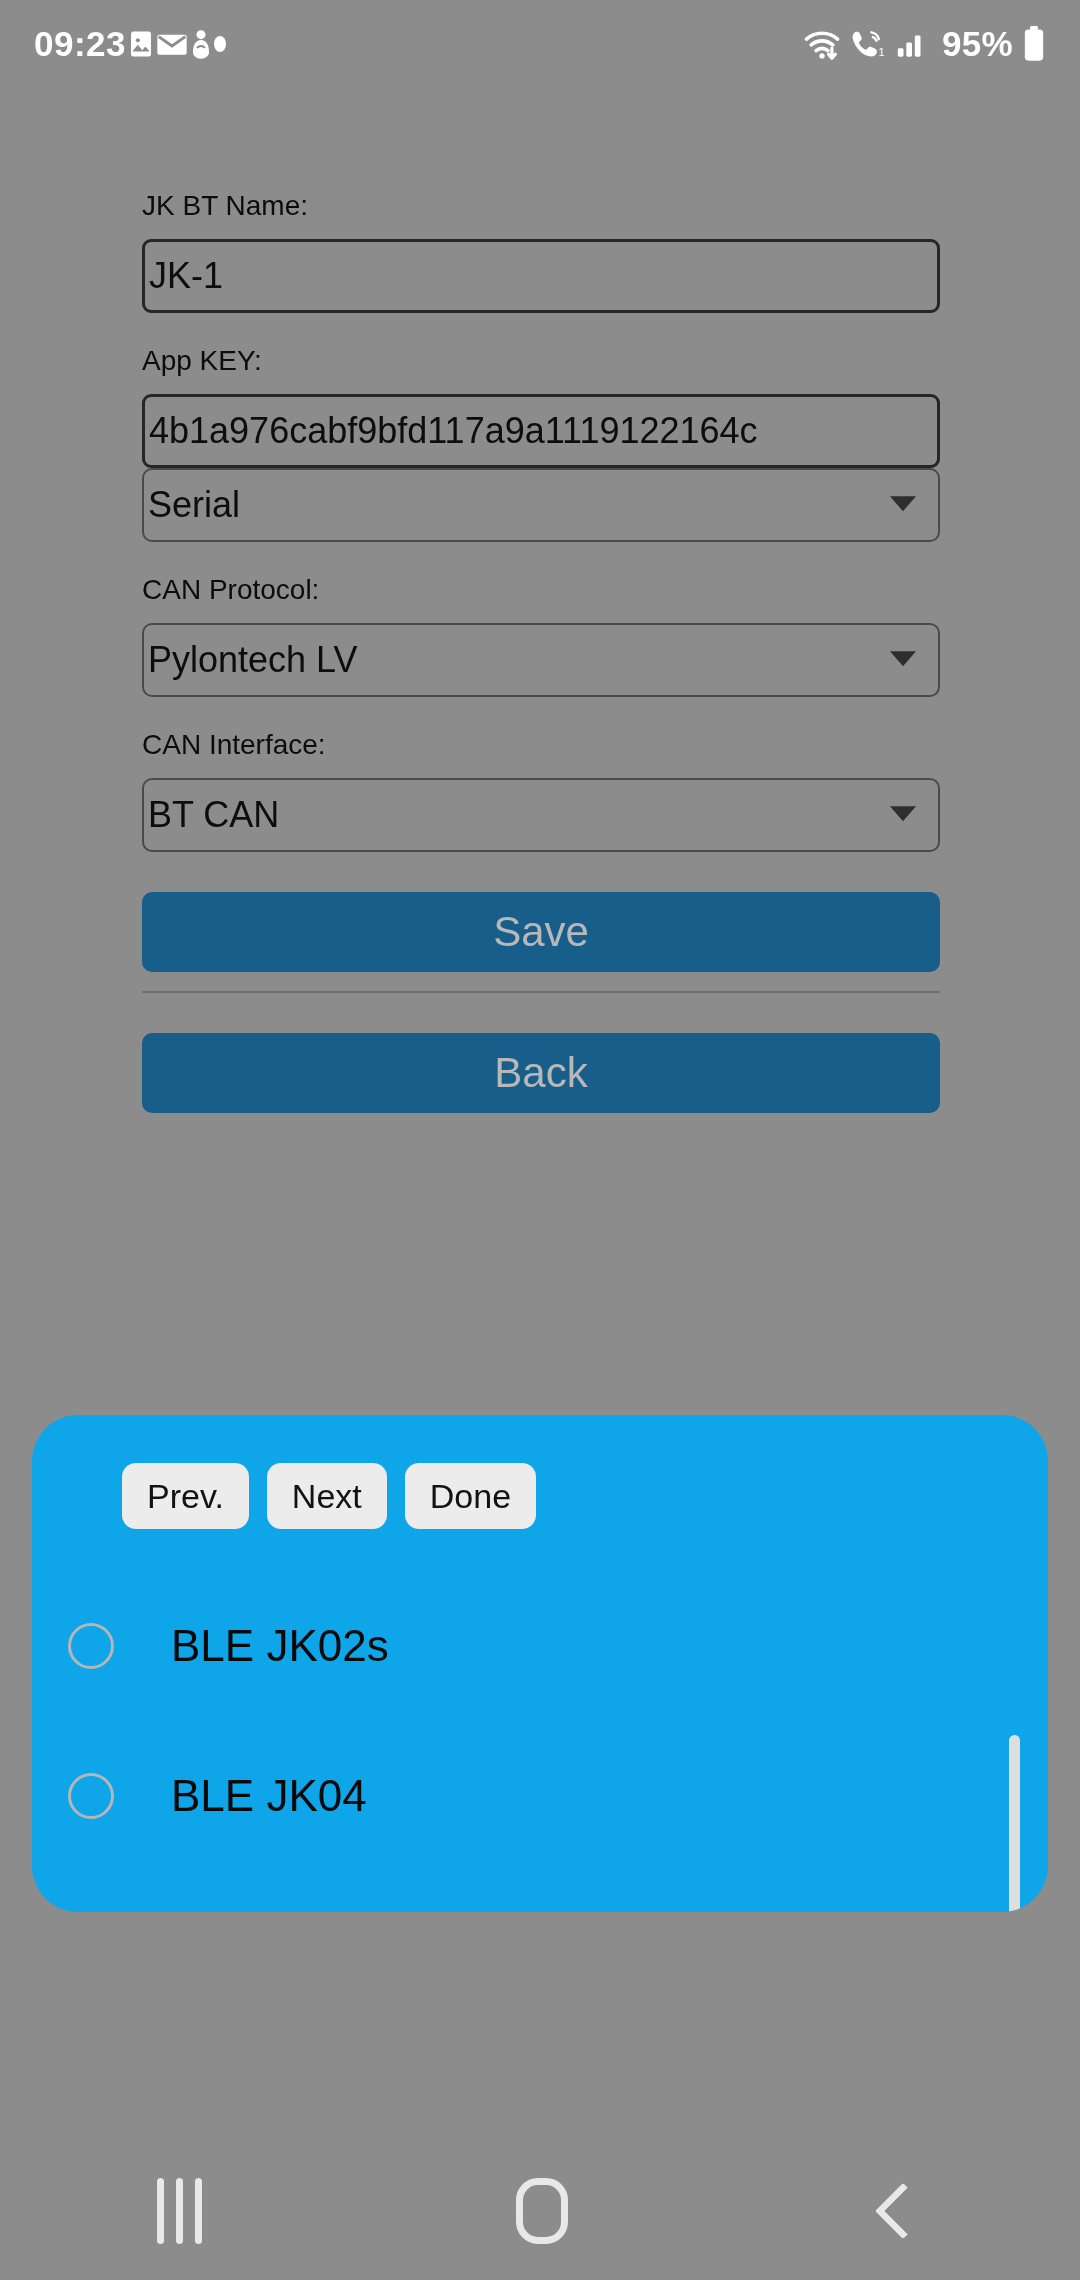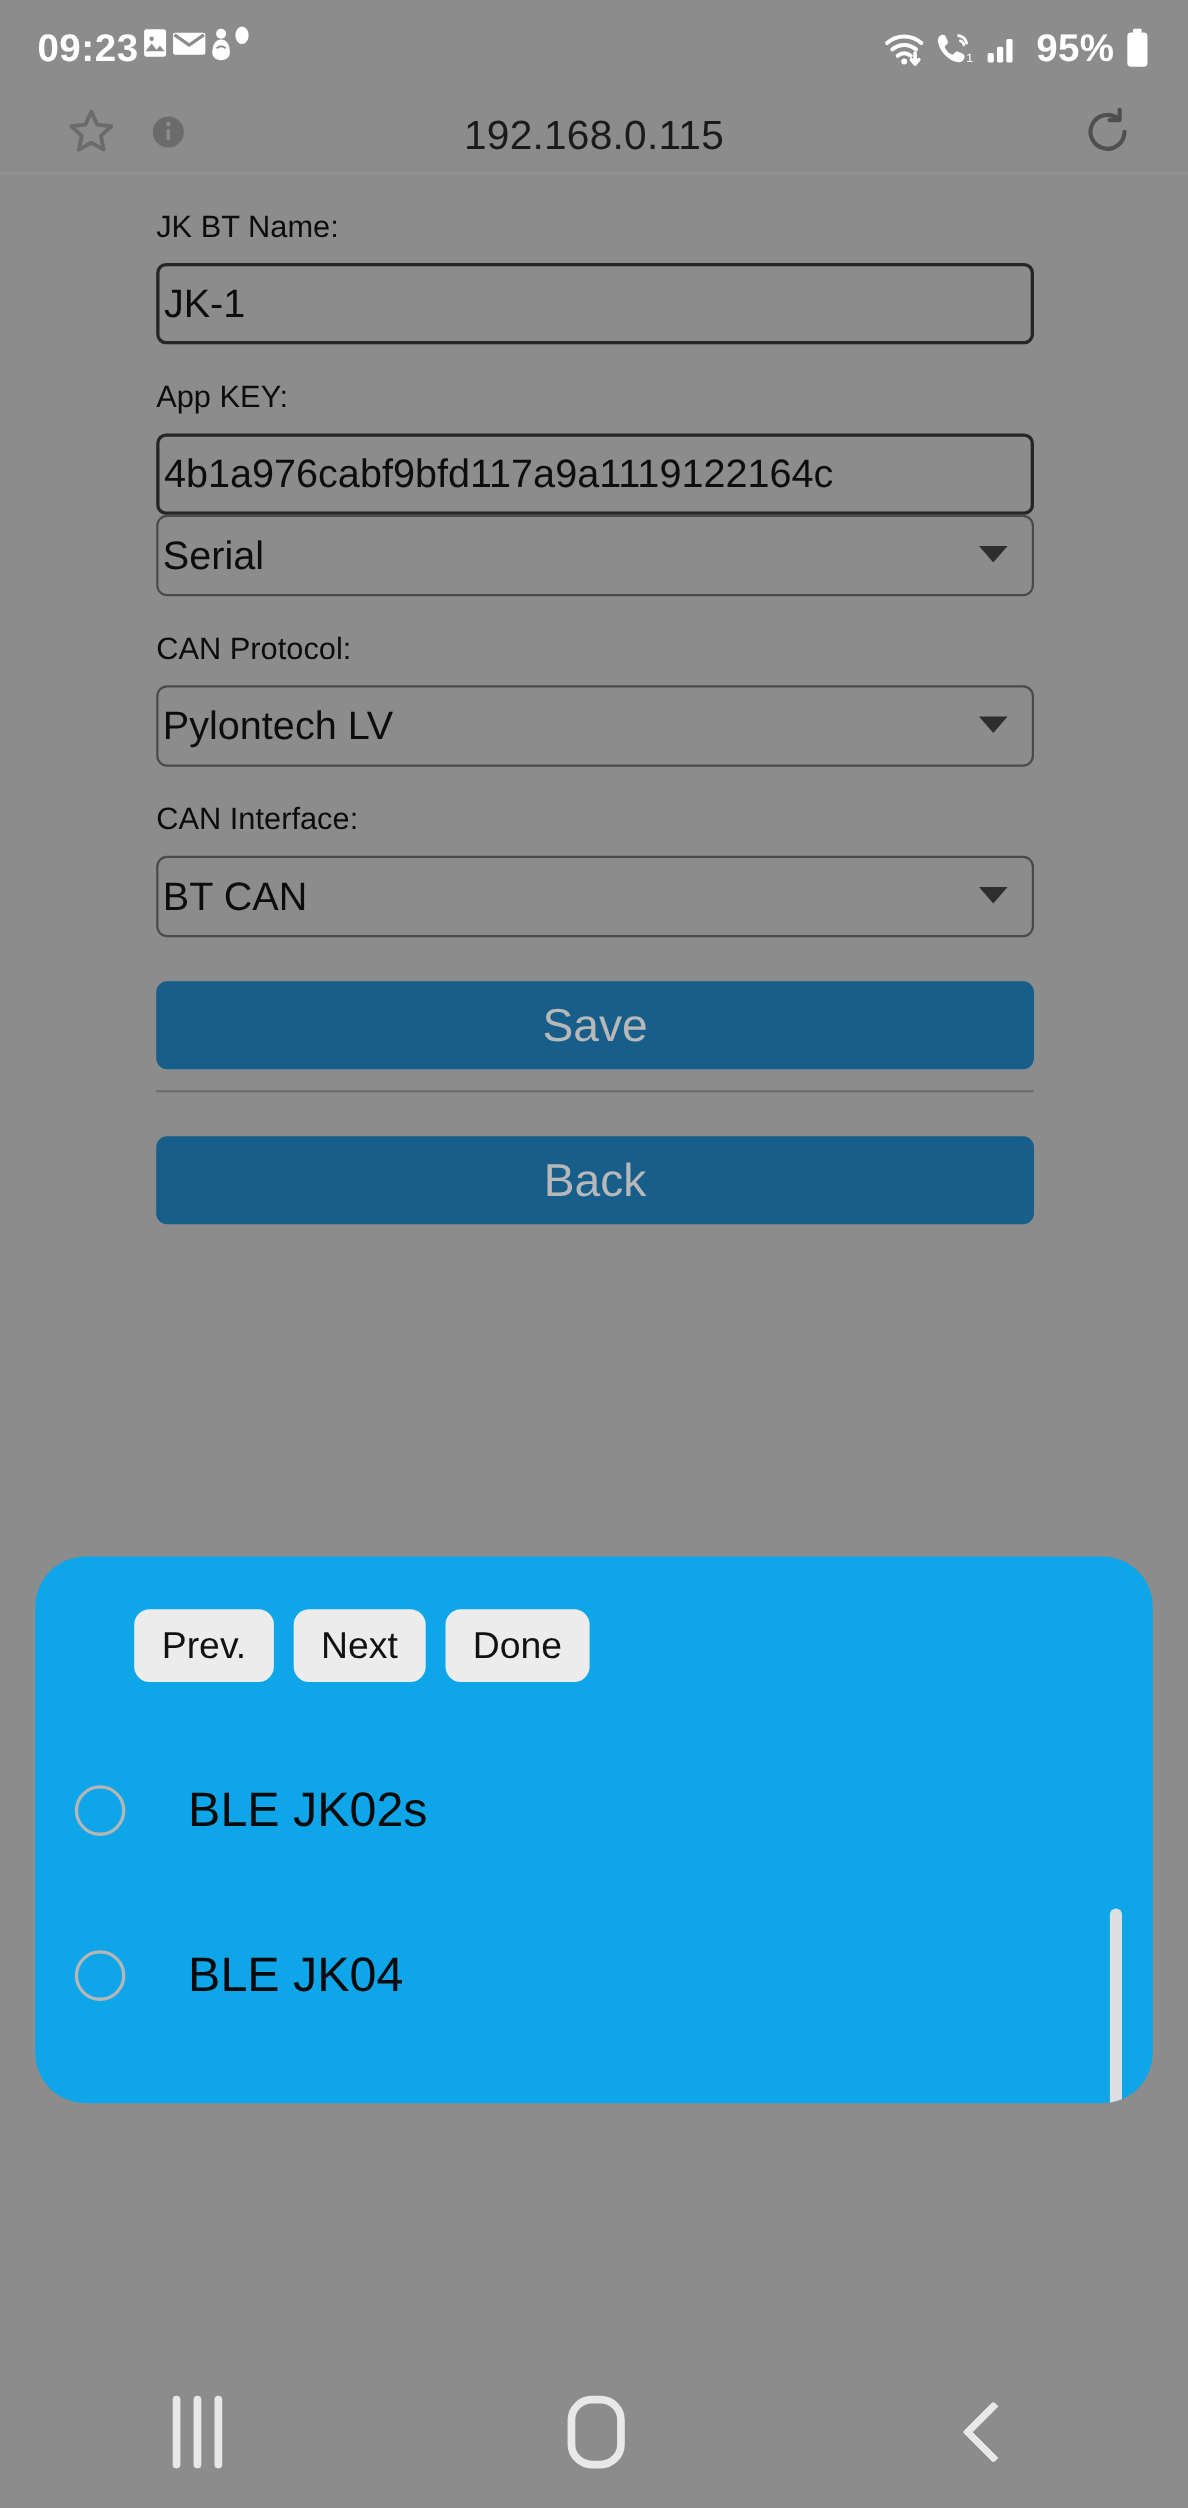--- a/index.html
+++ b/index.html
@@ -11,21 +11,21 @@
   }
   
   #screen { position: relative; width: 1080px; height: 2280px; background: #8c8c8c; }
 
   
   .statusbar {
     position: absolute; top: 0; left: 0; width: 1080px; height: 88px;
     display: flex; align-items: center; padding: 0 34px;
     color: #ffffff;
   }
-  .sb-left { display: flex; align-items: flex-start; }
+  .sb-left { display: flex; align-items: center; }
   .sb-time { font-size: 35px; font-weight: 700; letter-spacing: .5px; }
   .sb-right { margin-left: auto; display: flex; align-items: center; gap: 9px; }
   .sb-batt-text { font-size: 35px; font-weight: 700; margin-left: 4px; letter-spacing: .3px;}
   .sb-icon { display: inline-block; line-height: 0; }
   .dot-ic { width: 12px; height: 16px; background:#fff; border-radius:50%; display:inline-block; }
 
   
   .urlbar {
     position: absolute; top: 88px; left: 0; width: 1080px; height: 70px;
     display: flex; align-items: center; padding: 0 58px;
@@ -183,41 +183,20 @@
       <span class="sb-batt-text">95%</span>
       <span class="sb-icon">
         <svg width="24" height="36" viewBox="0 0 14 22">
             <rect x="4.6" y="0" width="4.8" height="2.4" rx=".8" fill="#fff"></rect>
             <rect x="1.4" y="2.2" width="11.2" height="19" rx="2.2" fill="#fff"></rect>
           </svg>
       </span>
     </div>
   </div>
 
-  <div class="urlbar">
-    <span class="title">192.168.0.115</span>
-    <span class="u-star">
-      <svg width="50" height="50" viewBox="0 0 24 24">
-          <path d="M12 3.2l2.6 5.6 6.1.7-4.5 4.2 1.2 6-5.4-3-5.4 3 1.2-6L3.3 9.5l6.1-.7z" fill="none" stroke="#6b6b6b" stroke-width="1.7" stroke-linejoin="round"></path>
-        </svg>
-    </span>
-    <span class="u-info">
-      <svg width="34" height="34" viewBox="0 0 24 24">
-          <circle cx="12" cy="12" r="10" fill="#6b6b6b"></circle>
-          <rect x="10.9" y="10" width="2.2" height="7.4" fill="#8c8c8c" rx="1"></rect>
-          <circle cx="12" cy="6.8" r="1.5" fill="#8c8c8c"></circle>
-        </svg>
-    </span>
-    <span class="u-reload">
-      <svg width="50" height="50" viewBox="0 0 24 24">
-        <path d="M19.3 11.9a7.4 7.4 0 11-2.6-5.6" fill="none" stroke="#4f4f4f" stroke-width="1.8" stroke-linecap="round"></path>
-        <path d="M17.2 2.3v4.5h-4.4" fill="none" stroke="#4f4f4f" stroke-width="1.8" stroke-linecap="round" stroke-linejoin="round"></path>
-      </svg>
-    </span>
-  </div>
 
   <div class="content">
 
     <div class="field">
       <div class="flabel">JK BT Name:</div>
       <div class="finput">JK-1</div>
     </div>
 
     <div class="field">
       <div class="flabel">App KEY:</div>

